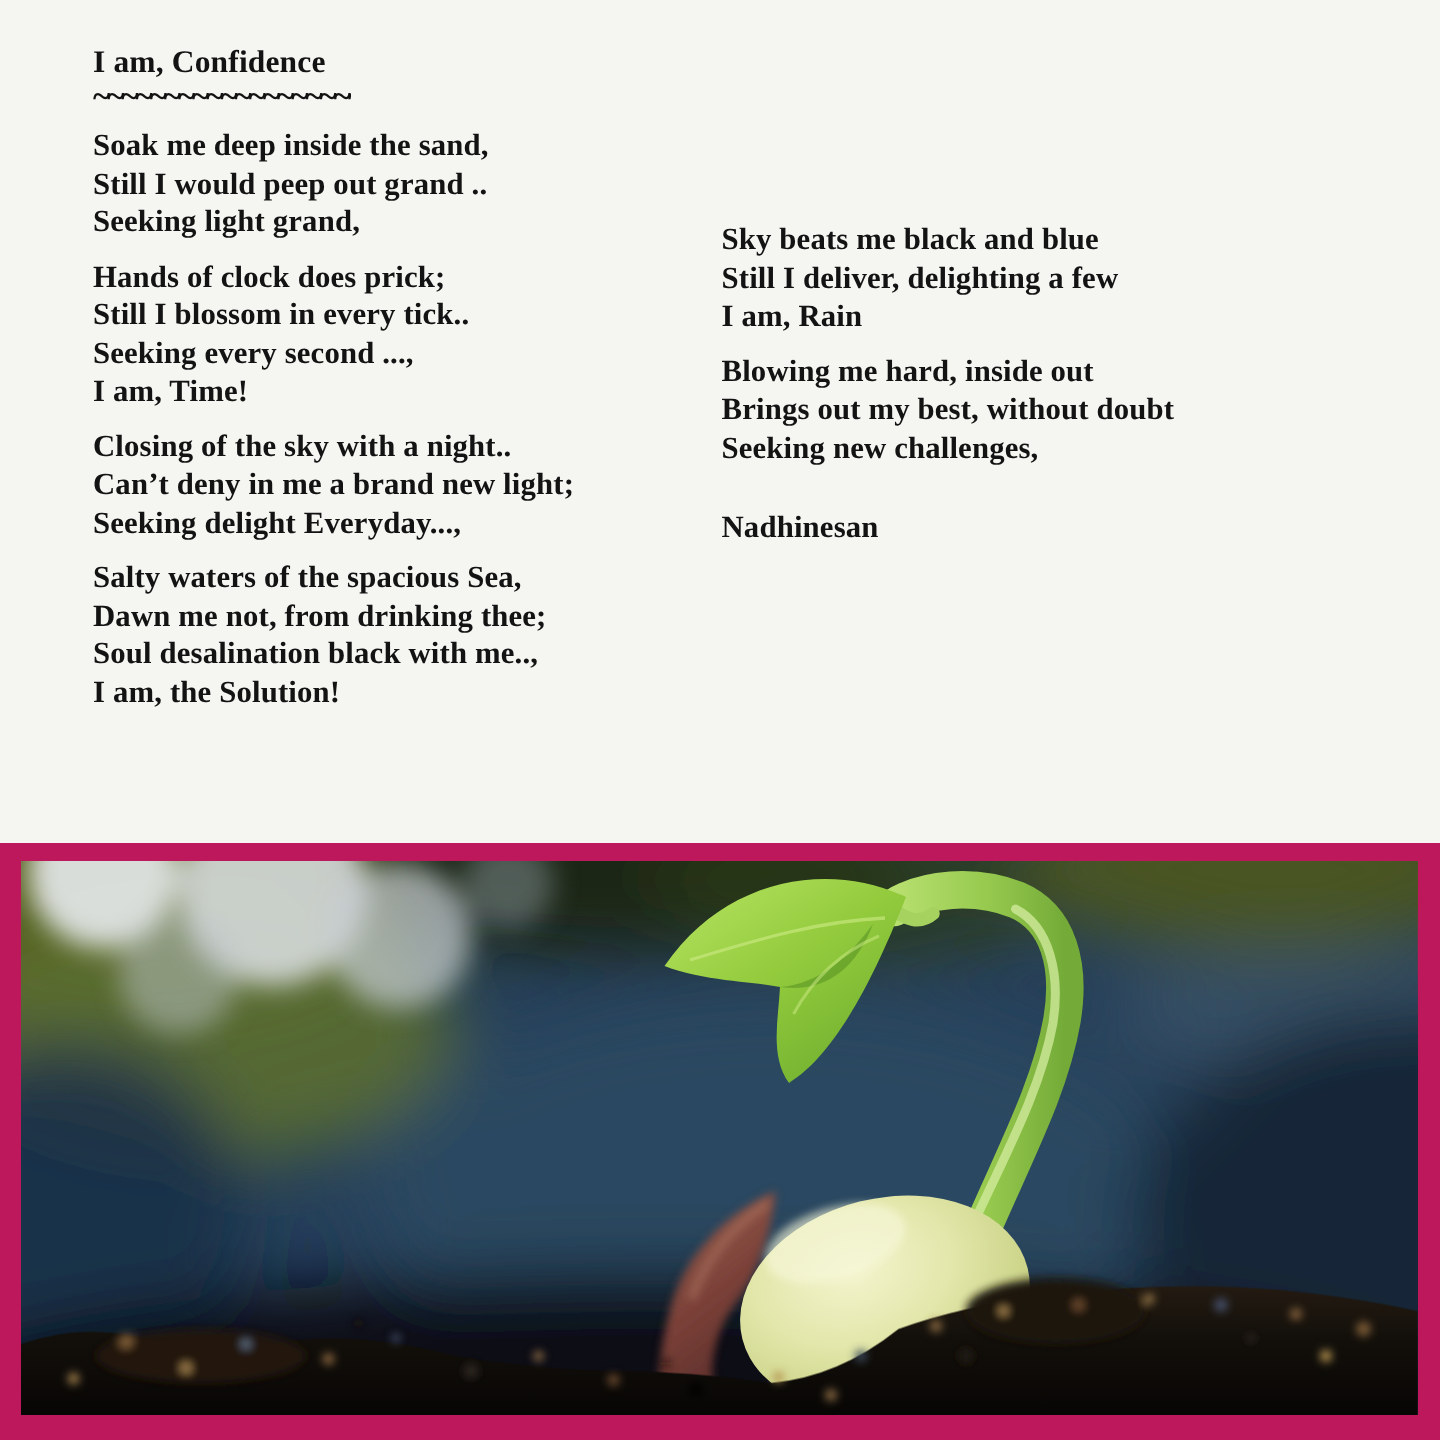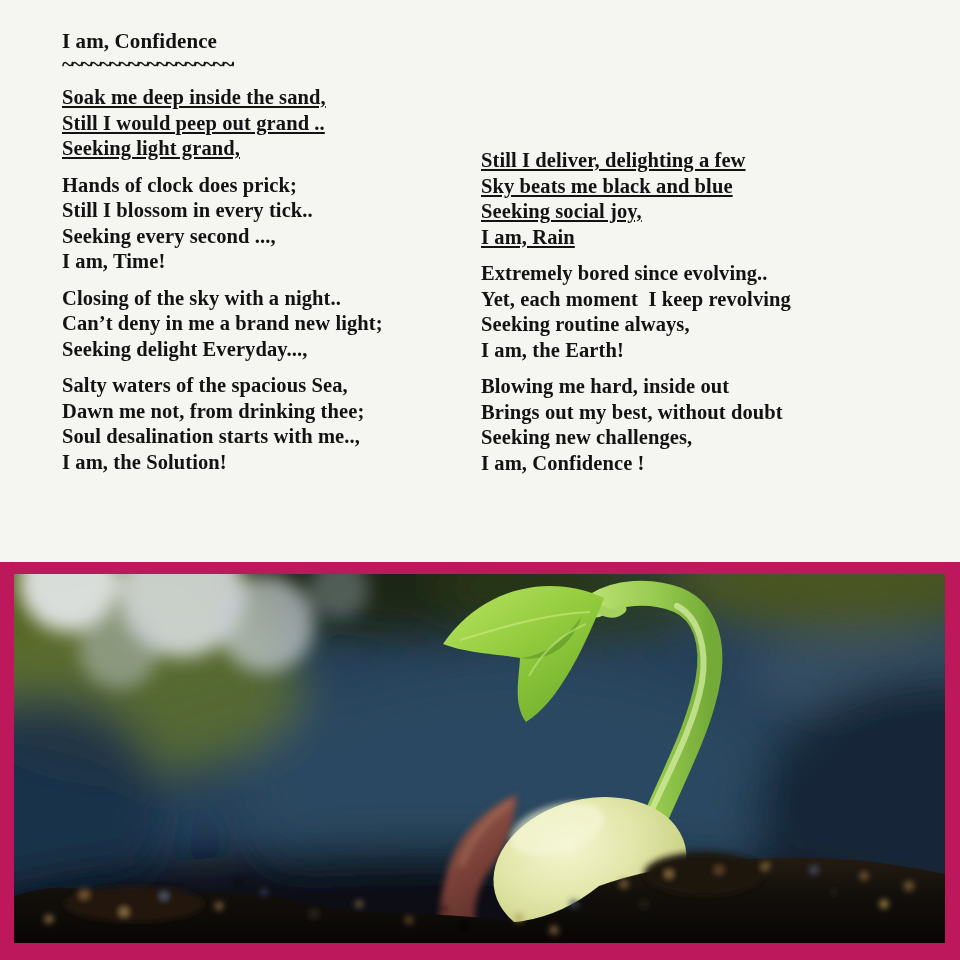--- a/index.html
+++ b/index.html
@@ -26,21 +26,21 @@
   }
   .col-left  { left: 62px;  top: 28px; width: 410px; }
   .col-right { left: 481px; top: 148px; width: 440px; }
   .poem-title { margin: 0; font-size: 21px; line-height: 26px; font-weight: bold; }
   .squiggle {
     width: 172px; height: 20px; overflow: hidden;
     font-size: 22px; line-height: 16px; letter-spacing: -2px;
     margin-top: 2px;
   }
   .stanza { margin-top: 11px; }
-  .stanza.first { margin-top: 9px; text-decoration: underline; }
+  .stanza.first { margin-top: 9px; }
   .pline { white-space: pre-wrap; }
   .author { margin-top: 28px; white-space: pre-wrap; }
   .photo-frame {
     position: absolute; left: 14px; top: 574px;
     width: 931px; height: 369px; margin: 0;
     background: #22384a;
   }
   .photo-frame svg { display: block; }
 </style>
 </head>
@@ -69,47 +69,40 @@
 
       <div class="stanza">
         <div class="pline">Closing of the sky with a night..</div>
         <div class="pline">Can’t deny in me a brand new light;</div>
         <div class="pline">Seeking delight Everyday...,</div>
       </div>
 
       <div class="stanza">
         <div class="pline">Salty waters of the spacious Sea,</div>
         <div class="pline">Dawn me not, from drinking thee;</div>
-        <div class="pline">Soul desalination starts with me..,</div>
+        <div class="pline">Soul desalination black with me..,</div>
         <div class="pline">I am, the Solution!</div>
       </div>
     </div>
 
     <div class="col col-right">
       <div class="stanza first" style="margin-top:0">
+        <div class="pline">Sky beats me black and blue</div>
         <div class="pline">Still I deliver, delighting a few</div>
-        <div class="pline">Sky beats me black and blue</div>
-        <div class="pline">Seeking social joy,</div>
         <div class="pline">I am, Rain</div>
       </div>
 
-      <div class="stanza">
-        <div class="pline">Extremely bored since evolving..</div>
-        <div class="pline">Yet, each moment  I keep revolving</div>
-        <div class="pline">Seeking routine always,</div>
-        <div class="pline">I am, the Earth!</div>
-      </div>
 
       <div class="stanza">
         <div class="pline">Blowing me hard, inside out</div>
         <div class="pline">Brings out my best, without doubt</div>
         <div class="pline">Seeking new challenges,</div>
-        <div class="pline">I am, Confidence !</div>
-      </div>
-
+      </div>
+
+      <div class="author">Nadhinesan</div>
     </div>
   </section>
 
   <figure class="photo-frame">
     <svg width="931" height="369" viewBox="0 0 931 369" xmlns="http://www.w3.org/2000/svg">
       <defs>
         <filter id="blurBig" x="-60%" y="-60%" width="220%" height="220%">
             <feGaussianBlur stdDeviation="22"></feGaussianBlur>
           </filter>
         <filter id="blurMed" x="-60%" y="-60%" width="220%" height="220%">

